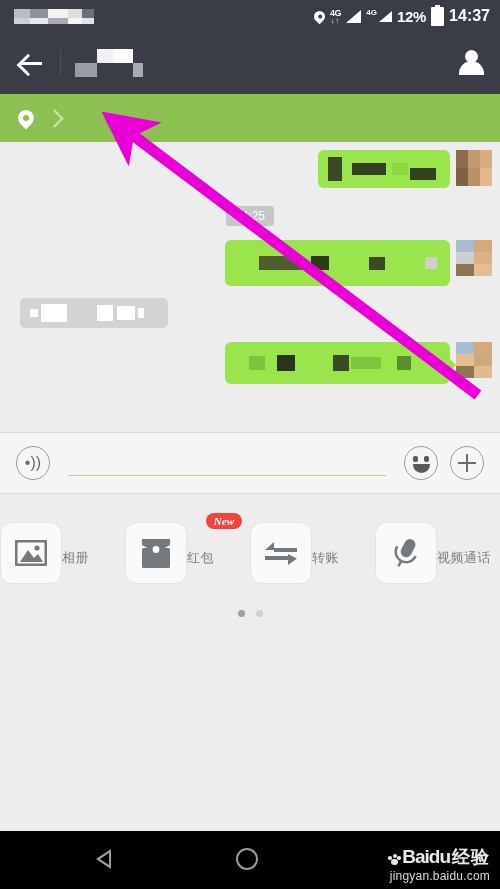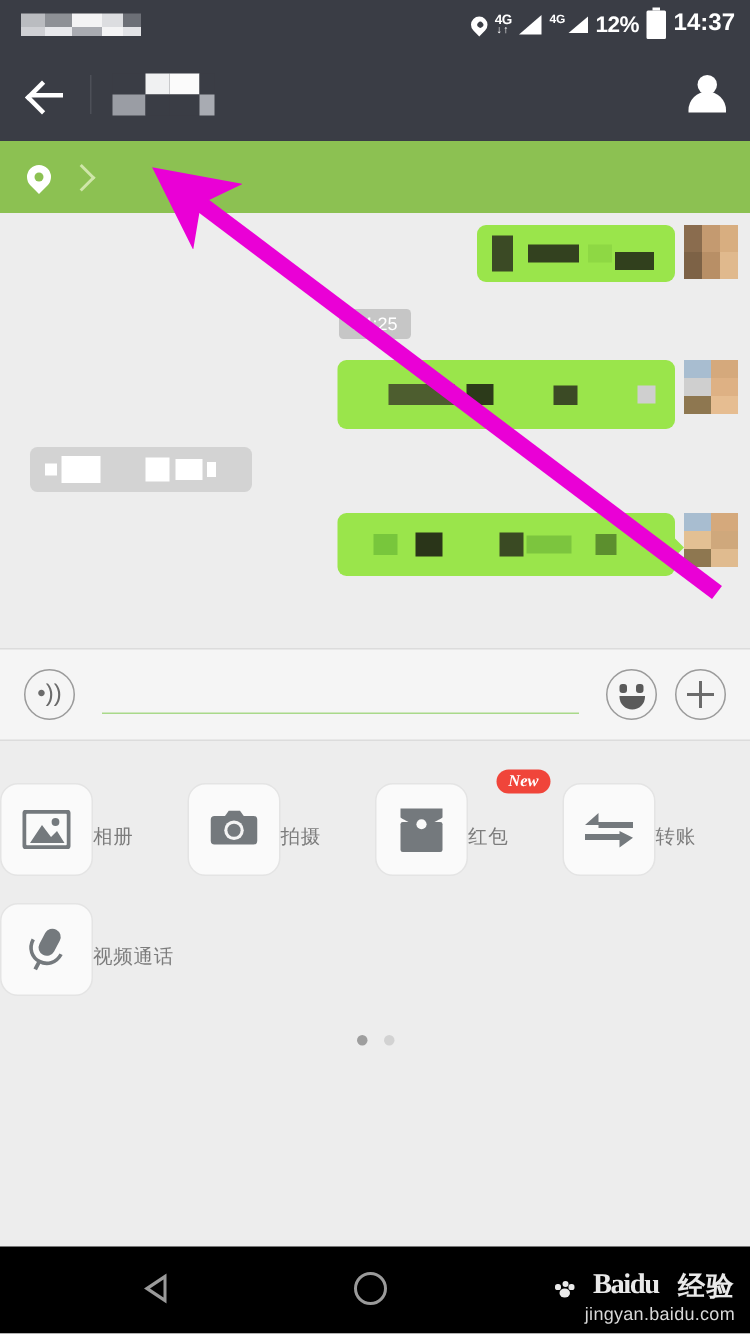--- a/index.html
+++ b/index.html
@@ -133,21 +133,21 @@
 
   
   .navbar{position:absolute;left:0;bottom:0;width:500px;height:58px;background:#000;}
   .nav-back{position:absolute;left:96px;top:18px;width:0;height:0;border-style:solid;
     border-width:10px 15px 10px 0;border-color:transparent #9a9a9a transparent transparent;}
   .nav-back-in{position:absolute;left:100px;top:22px;width:0;height:0;border-style:solid;
     border-width:6px 9px 6px 0;border-color:transparent #000 transparent transparent;}
   .nav-home{position:absolute;left:236px;top:17px;width:22px;height:22px;border-radius:50%;
     border:2.5px solid #9a9a9a;box-sizing:border-box;}
   .watermark{position:absolute;right:10px;bottom:6px;text-align:right;}
-  .wm-main{display:flex;align-items:flex-end;justify-content:flex-end;gap:13px;font-family:Liberation Serif, serif;}
+  .wm-main{display:flex;align-items:flex-end;justify-content:flex-end;gap:2px;}
   .wm-baidu{color:#e9e9e9;font-size:19px;font-weight:bold;letter-spacing:-1px;line-height:1;}
   .wm-jy{color:#e9e9e9;font-size:18px;font-weight:bold;line-height:1;letter-spacing:1px;}
   .wm-url{color:#d8d8d8;font-size:12px;margin-top:3px;letter-spacing:.2px;}
   .paw{display:inline-block;width:14px;height:12px;position:relative;margin-right:-2px;}
   .paw i{position:absolute;background:#e9e9e9;border-radius:50%;display:block;}
 </style>
 </head>
 <body>
 
 <div class="phone">
@@ -312,31 +312,20 @@
         <div class="tile">
           <svg class="ic" width="32" height="26" viewBox="0 0 32 26">
             <rect x="1" y="1" width="30" height="24" rx="2" fill="none" stroke="#74797d" stroke-width="3"></rect>
             <path d="M5 22 L13 10 L19 18 L23 14 L28 22 Z" fill="#74797d"></path>
             <circle cx="22" cy="8" r="2.6" fill="#74797d"></circle>
           </svg>
         </div>
         <div class="cell-label">相册</div>
       </div>
 
-      <div class="cell">
-        <div class="tile">
-          <svg class="ic" width="32" height="26" viewBox="0 0 32 26">
-            <path d="M10 4 L12.5 0.5 L20 0.5 L22.5 4 Z" fill="#74797d"></path>
-            <rect x="0.5" y="4" width="31" height="19" rx="2.5" fill="#74797d"></rect>
-            <circle cx="16" cy="13.5" r="6.5" fill="#f4f4f4"></circle>
-            <circle cx="16" cy="13.5" r="4.4" fill="#74797d"></circle>
-          </svg>
-        </div>
-        <div class="cell-label">拍摄</div>
-      </div>
 
 
 
       <div class="cell">
         <div class="badge-new">New</div>
         <div class="tile">
           <svg class="ic" width="30" height="32" viewBox="0 0 30 32">
             <path d="M1 2 L29 2 L29 8 C29 8 22 13 15 13 C8 13 1 8 1 8 Z" fill="#74797d"></path>
             <rect x="1" y="11" width="28" height="20" rx="1.5" fill="#74797d"></rect>
             <circle cx="15" cy="12.5" r="3.4" fill="#fafafa"></circle>

